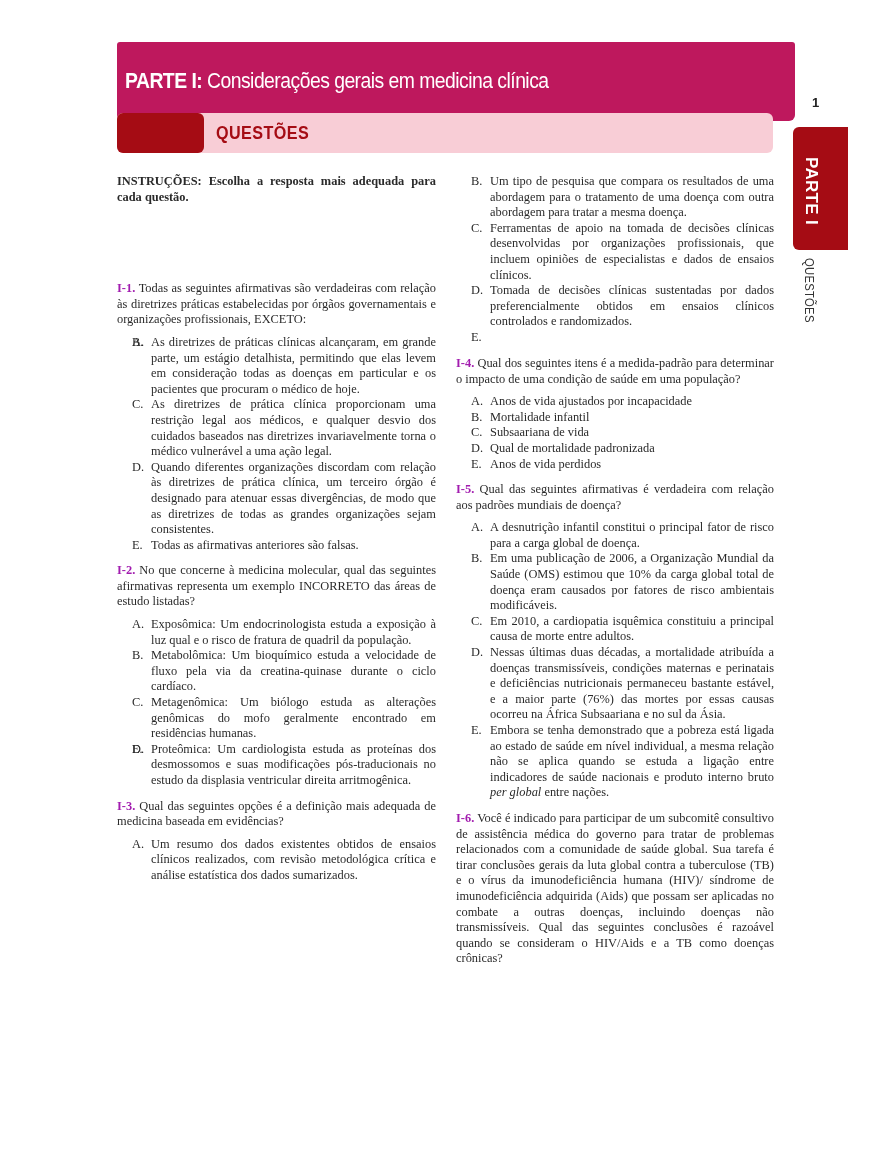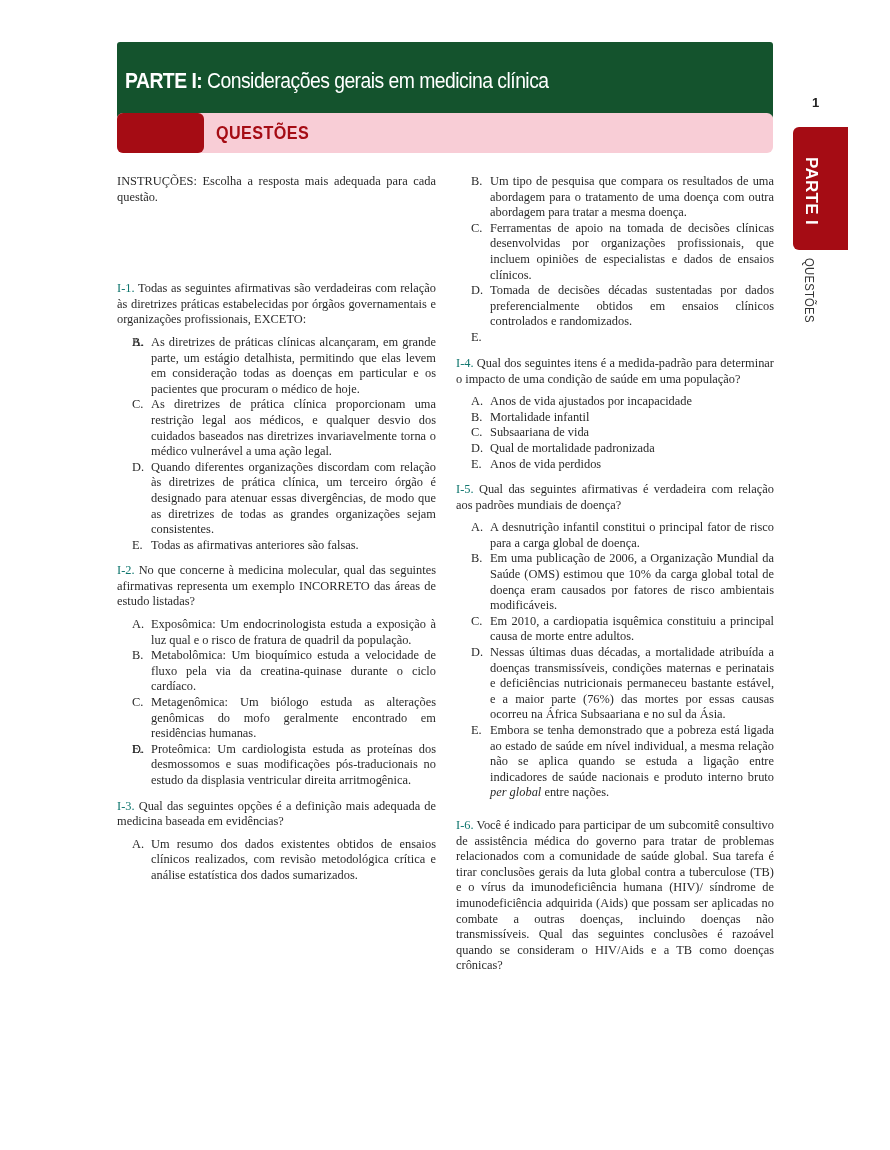--- a/index.html
+++ b/index.html
@@ -2,21 +2,21 @@
 <html><head>
 <meta charset="utf-8">
 <style>
   html, body { margin: 0; padding: 0; }
   body {
     width: 890px; height: 1150px; background: #ffffff; position: relative; overflow: hidden;
     font-family: "Liberation Serif", "DejaVu Serif", serif; color: #2a2a2a;
   }
   .header-bar {
     position: absolute; left: 117px; top: 42px; width: 656px; height: 79px;
-    background: #14532d; border-radius: 3px 3px 6px 6px;
+    background: #be185d; border-radius: 3px 3px 6px 6px; padding-left: 22px;
   }
   .header-title {
     position: absolute; left: 8px; top: 26px; white-space: nowrap;
     font-family: "Liberation Sans", "DejaVu Sans", sans-serif; color: #ffffff;
     font-size: 22px; letter-spacing: -0.6px; transform: scaleX(0.88); transform-origin: left center;
   }
   .header-title b { font-weight: bold; }
   .subheader {
     position: absolute; left: 117px; top: 113px; width: 656px; height: 40px;
     background: #f8cdd6; border-radius: 6px;
@@ -44,28 +44,28 @@
   .side-section {
     position: absolute; left: 802px; top: 258px; writing-mode: vertical-rl;
     font-family: "Liberation Sans", "DejaVu Sans", sans-serif; color: #333; font-size: 12.5px; letter-spacing: 0.3px;
     transform: scaleY(0.9); transform-origin: top;
   }
   .col {
     position: absolute; top: 174px; font-size: 12.4px; line-height: 15.6px; text-align: justify;
   }
   .col-left { left: 117px; width: 319px; }
   .col-right { left: 456px; width: 318px; top: 174px; }
-  .instructions { margin: 0 0 76px 0; }
+  .instructions { margin: 0 0 76px 0; font-weight: bold; }
   .question { margin: 0 0 10px 0; }
   .q-stem { margin: 0 0 7px 0; }
-  .q-num { color: #0f766e; font-weight: normal; }
+  .q-num { color: #a21caf; font-weight: bold; }
   .options { list-style: none; margin: 0; padding: 0; }
   .option { position: relative; padding-left: 34px; margin: 0; }
   .opt-letter { position: absolute; left: 15px; top: 0; }
-  .q-stem-only { margin-top: 17px; }
+  .q-stem-only { margin-top: 10px; }
   .gap-q4 { margin-top: 26px; }
 </style>
 </head>
 <body>
 
 <div class="header-bar">
   <div class="header-title"><b>PARTE I:</b> <span>Considerações gerais em medicina clínica</span></div>
 </div>
 
 <div class="subheader">
@@ -110,21 +110,21 @@
     <ul class="options">
       <li class="option"><span class="opt-letter">A.</span><span>Um resumo dos dados existentes obtidos de ensaios clínicos realizados, com revisão metodológica crítica e análise estatística dos dados sumarizados.</span></li>
     </ul>
   </div>
 </div>
 
 <div class="col col-right">
   <ul class="options">
     <li class="option"><span class="opt-letter">B.</span><span>Um tipo de pesquisa que compara os resultados de uma abordagem para o tratamento de uma doença com outra abordagem para tratar a mesma doença.</span></li>
     <li class="option"><span class="opt-letter">C.</span><span>Ferramentas de apoio na tomada de decisões clínicas desenvolvidas por organizações profissionais, que incluem opiniões de especialistas e dados de ensaios clínicos.</span></li>
-    <li class="option"><span class="opt-letter">D.</span><span>Tomada de decisões décadas sustentadas por dados preferencialmente obtidos em ensaios clínicos controlados e randomizados.</span></li>
+    <li class="option"><span class="opt-letter">D.</span><span>Tomada de decisões clínicas sustentadas por dados preferencialmente obtidos em ensaios clínicos controlados e randomizados.</span></li>
     <li class="option"><span class="opt-letter">E.</span></li>
   </ul>
 
   <div class="question gap-q4">
     <p class="q-stem"><span class="q-num">I-4.</span> <span>Qual dos seguintes itens é a medida-padrão para determinar o impacto de uma condição de saúde em uma população?</span></p>
     <ul class="options">
       <li class="option"><span class="opt-letter">A.</span><span>Anos de vida ajustados por incapacidade</span></li>
       <li class="option"><span class="opt-letter">B.</span><span>Mortalidade infantil</span></li>
       <li class="option"><span class="opt-letter">C.</span><span>Subsaariana de vida</span></li>
       <li class="option"><span class="opt-letter">D.</span><span>Qual de mortalidade padronizada</span></li>

